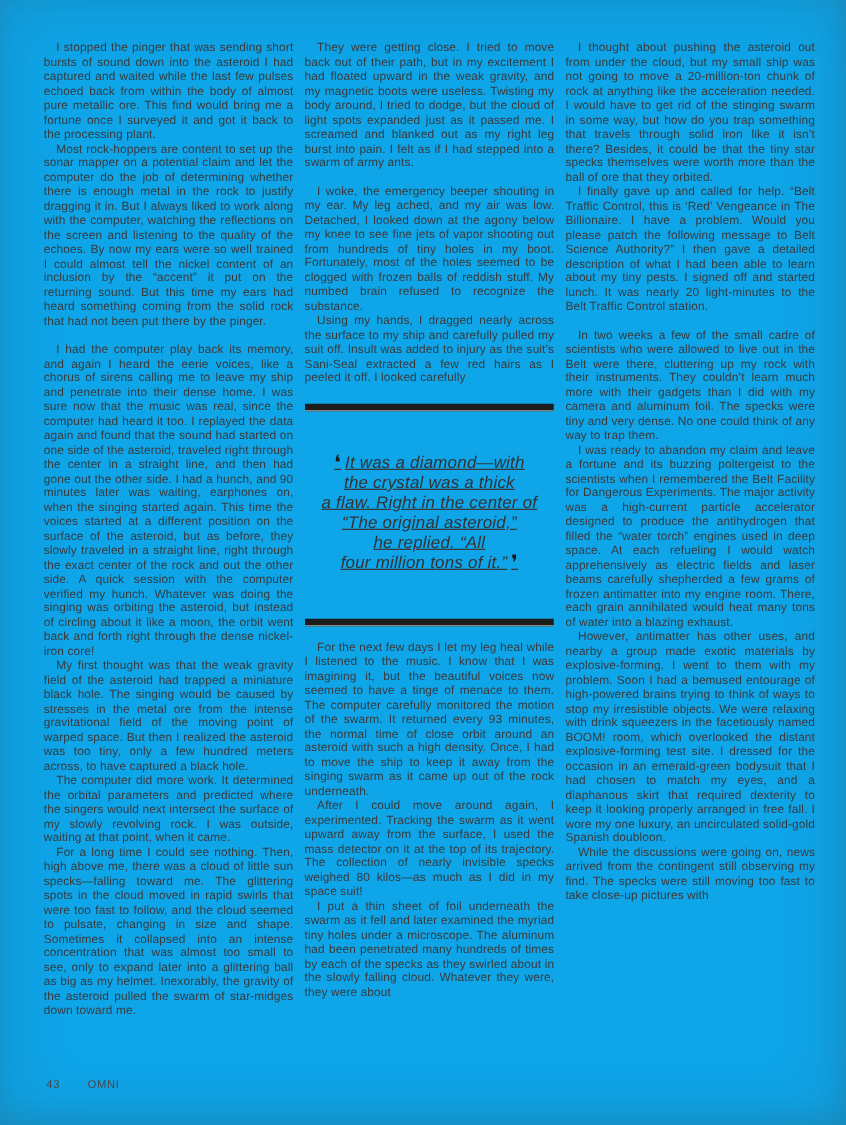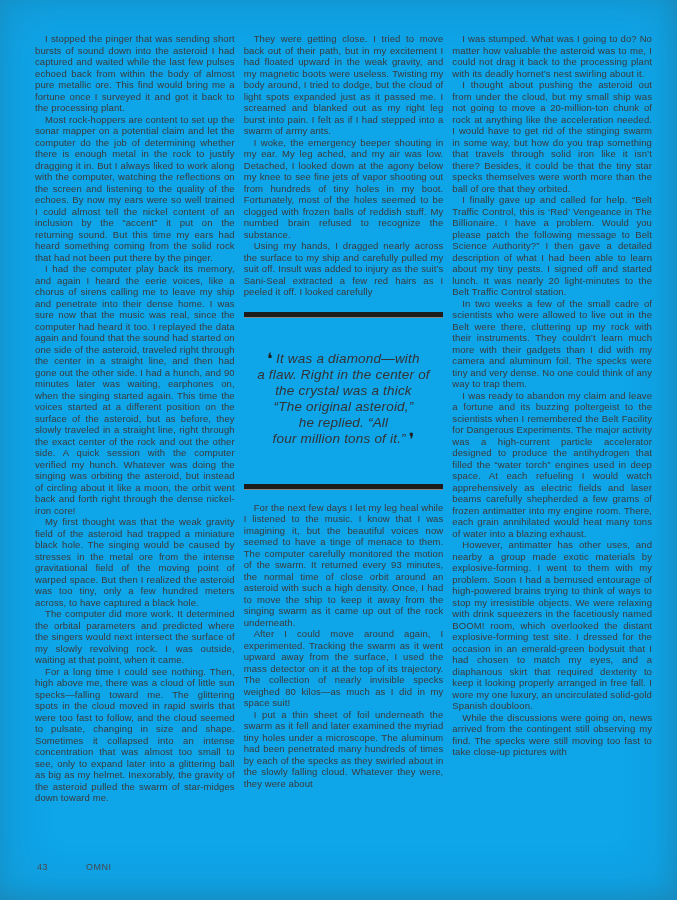--- a/index.html
+++ b/index.html
@@ -22,22 +22,22 @@
   .col {
     flex: 1 1 0;
     min-width: 0;
     font-size: 9.5px;
     line-height: 11.5px;
     text-align: justify;
     letter-spacing: 0.1px;
   }
   .col p { margin: 0; }
   .col p.indent { text-indent: 10px; }
-  .col p.gap { }
-  .pull-quote { margin: 14px 0 12px 0; }
+  .col p.gap { margin-top: 11px; }
+  .pull-quote { margin: 14px 0 12px 0; text-decoration: underline; }
   .quote-rule {
     height: 5px;
     background: #1c1c1c;
     border-bottom: 1px solid #88867f;
   }
   .quote-body {
     padding: 33px 0 37px 0;
     text-align: center;
     font-style: italic;
     font-size: 13.5px;
@@ -55,21 +55,21 @@
   }
   .q-open { margin-right: 3px; }
   .q-close { margin-left: 3px; }
   .footer {
     position: absolute;
     left: 37px; top: 862px;
     font-size: 9px;
     letter-spacing: 0.5px;
     color: #47474a;
   }
-  .footer .mag { margin-left: 38px; }
+  .footer .mag { margin-left: 22px; }
 </style>
 </head>
 <body>
 
 <div class="page">
   <div class="columns">
 
     <div class="col">
       <p class="indent">I stopped the pinger that was sending short bursts of sound down into the asteroid I had captured and waited while the last few pulses echoed back from within the body of almost pure metallic ore. This find would bring me a fortune once I surveyed it and got it back to the processing plant.</p>
       <p class="indent">Most rock-hoppers are content to set up the sonar mapper on a potential claim and let the computer do the job of determining whether there is enough metal in the rock to justify dragging it in. But I always liked to work along with the computer, watching the reflections on the screen and listening to the quality of the echoes. By now my ears were so well trained I could almost tell the nickel content of an inclusion by the “accent” it put on the returning sound. But this time my ears had heard something coming from the solid rock that had not been put there by the pinger.</p>
@@ -81,36 +81,35 @@
 
     <div class="col">
       <p class="indent">They were getting close. I tried to move back out of their path, but in my excitement I had floated upward in the weak gravity, and my magnetic boots were useless. Twisting my body around, I tried to dodge, but the cloud of light spots expanded just as it passed me. I screamed and blanked out as my right leg burst into pain. I felt as if I had stepped into a swarm of army ants.</p>
       <p class="indent gap">I woke, the emergency beeper shouting in my ear. My leg ached, and my air was low. Detached, I looked down at the agony below my knee to see fine jets of vapor shooting out from hundreds of tiny holes in my boot. Fortunately, most of the holes seemed to be clogged with frozen balls of reddish stuff. My numbed brain refused to recognize the substance.</p>
       <p class="indent">Using my hands, I dragged nearly across the surface to my ship and carefully pulled my suit off. Insult was added to injury as the suit’s Sani-Seal extracted a few red hairs as I peeled it off. I looked carefully</p>
 
       <div class="pull-quote">
         <div class="quote-rule"></div>
         <div class="quote-body">
           <div><span class="q-mark q-open">❛</span><span>It was a diamond—with</span></div>
+          <div>the crystal was a thick</div>
           <div>a flaw. Right in the center of</div>
-          <div>the crystal was a thick</div>
           <div>“The original asteroid,”</div>
           <div>he replied. “All</div>
           <div><span>four million tons of it.”</span><span class="q-mark q-close">❜</span></div>
         </div>
         <div class="quote-rule"></div>
       </div>
 
       <p class="indent">For the next few days I let my leg heal while I listened to the music. I know that I was imagining it, but the beautiful voices now seemed to have a tinge of menace to them. The computer carefully monitored the motion of the swarm. It returned every 93 minutes, the normal time of close orbit around an asteroid with such a high density. Once, I had to move the ship to keep it away from the singing swarm as it came up out of the rock underneath.</p>
       <p class="indent">After I could move around again, I experimented. Tracking the swarm as it went upward away from the surface, I used the mass detector on it at the top of its trajectory. The collection of nearly invisible specks weighed 80 kilos—as much as I did in my space suit!</p>
       <p class="indent">I put a thin sheet of foil underneath the swarm as it fell and later examined the myriad tiny holes under a microscope. The aluminum had been penetrated many hundreds of times by each of the specks as they swirled about in the slowly falling cloud. Whatever they were, they were about</p>
     </div>
 
     <div class="col">
-      <p class="indent">I was stumped. What was I going to do? No matter how valuable the asteroid was to me, I could not drag it back to the processing plant with its deadly hornet’s nest swirling about it.</p>
       <p class="indent">I thought about pushing the asteroid out from under the cloud, but my small ship was not going to move a 20-million-ton chunk of rock at anything like the acceleration needed. I would have to get rid of the stinging swarm in some way, but how do you trap something that travels through solid iron like it isn’t there? Besides, it could be that the tiny star specks themselves were worth more than the ball of ore that they orbited.</p>
       <p class="indent">I finally gave up and called for help. “Belt Traffic Control, this is ‘Red’ Vengeance in The Billionaire. I have a problem. Would you please patch the following message to Belt Science Authority?” I then gave a detailed description of what I had been able to learn about my tiny pests. I signed off and started lunch. It was nearly 20 light-minutes to the Belt Traffic Control station.</p>
       <p class="indent gap">In two weeks a few of the small cadre of scientists who were allowed to live out in the Belt were there, cluttering up my rock with their instruments. They couldn’t learn much more with their gadgets than I did with my camera and aluminum foil. The specks were tiny and very dense. No one could think of any way to trap them.</p>
       <p class="indent">I was ready to abandon my claim and leave a fortune and its buzzing poltergeist to the scientists when I remembered the Belt Facility for Dangerous Experiments. The major activity was a high-current particle accelerator designed to produce the antihydrogen that filled the “water torch” engines used in deep space. At each refueling I would watch apprehensively as electric fields and laser beams carefully shepherded a few grams of frozen antimatter into my engine room. There, each grain annihilated would heat many tons of water into a blazing exhaust.</p>
       <p class="indent">However, antimatter has other uses, and nearby a group made exotic materials by explosive-forming. I went to them with my problem. Soon I had a bemused entourage of high-powered brains trying to think of ways to stop my irresistible objects. We were relaxing with drink squeezers in the facetiously named BOOM! room, which overlooked the distant explosive-forming test site. I dressed for the occasion in an emerald-green bodysuit that I had chosen to match my eyes, and a diaphanous skirt that required dexterity to keep it looking properly arranged in free fall. I wore my one luxury, an uncirculated solid-gold Spanish doubloon.</p>
       <p class="indent">While the discussions were going on, news arrived from the contingent still observing my find. The specks were still moving too fast to take close-up pictures with</p>
     </div>
 
   </div>
 

